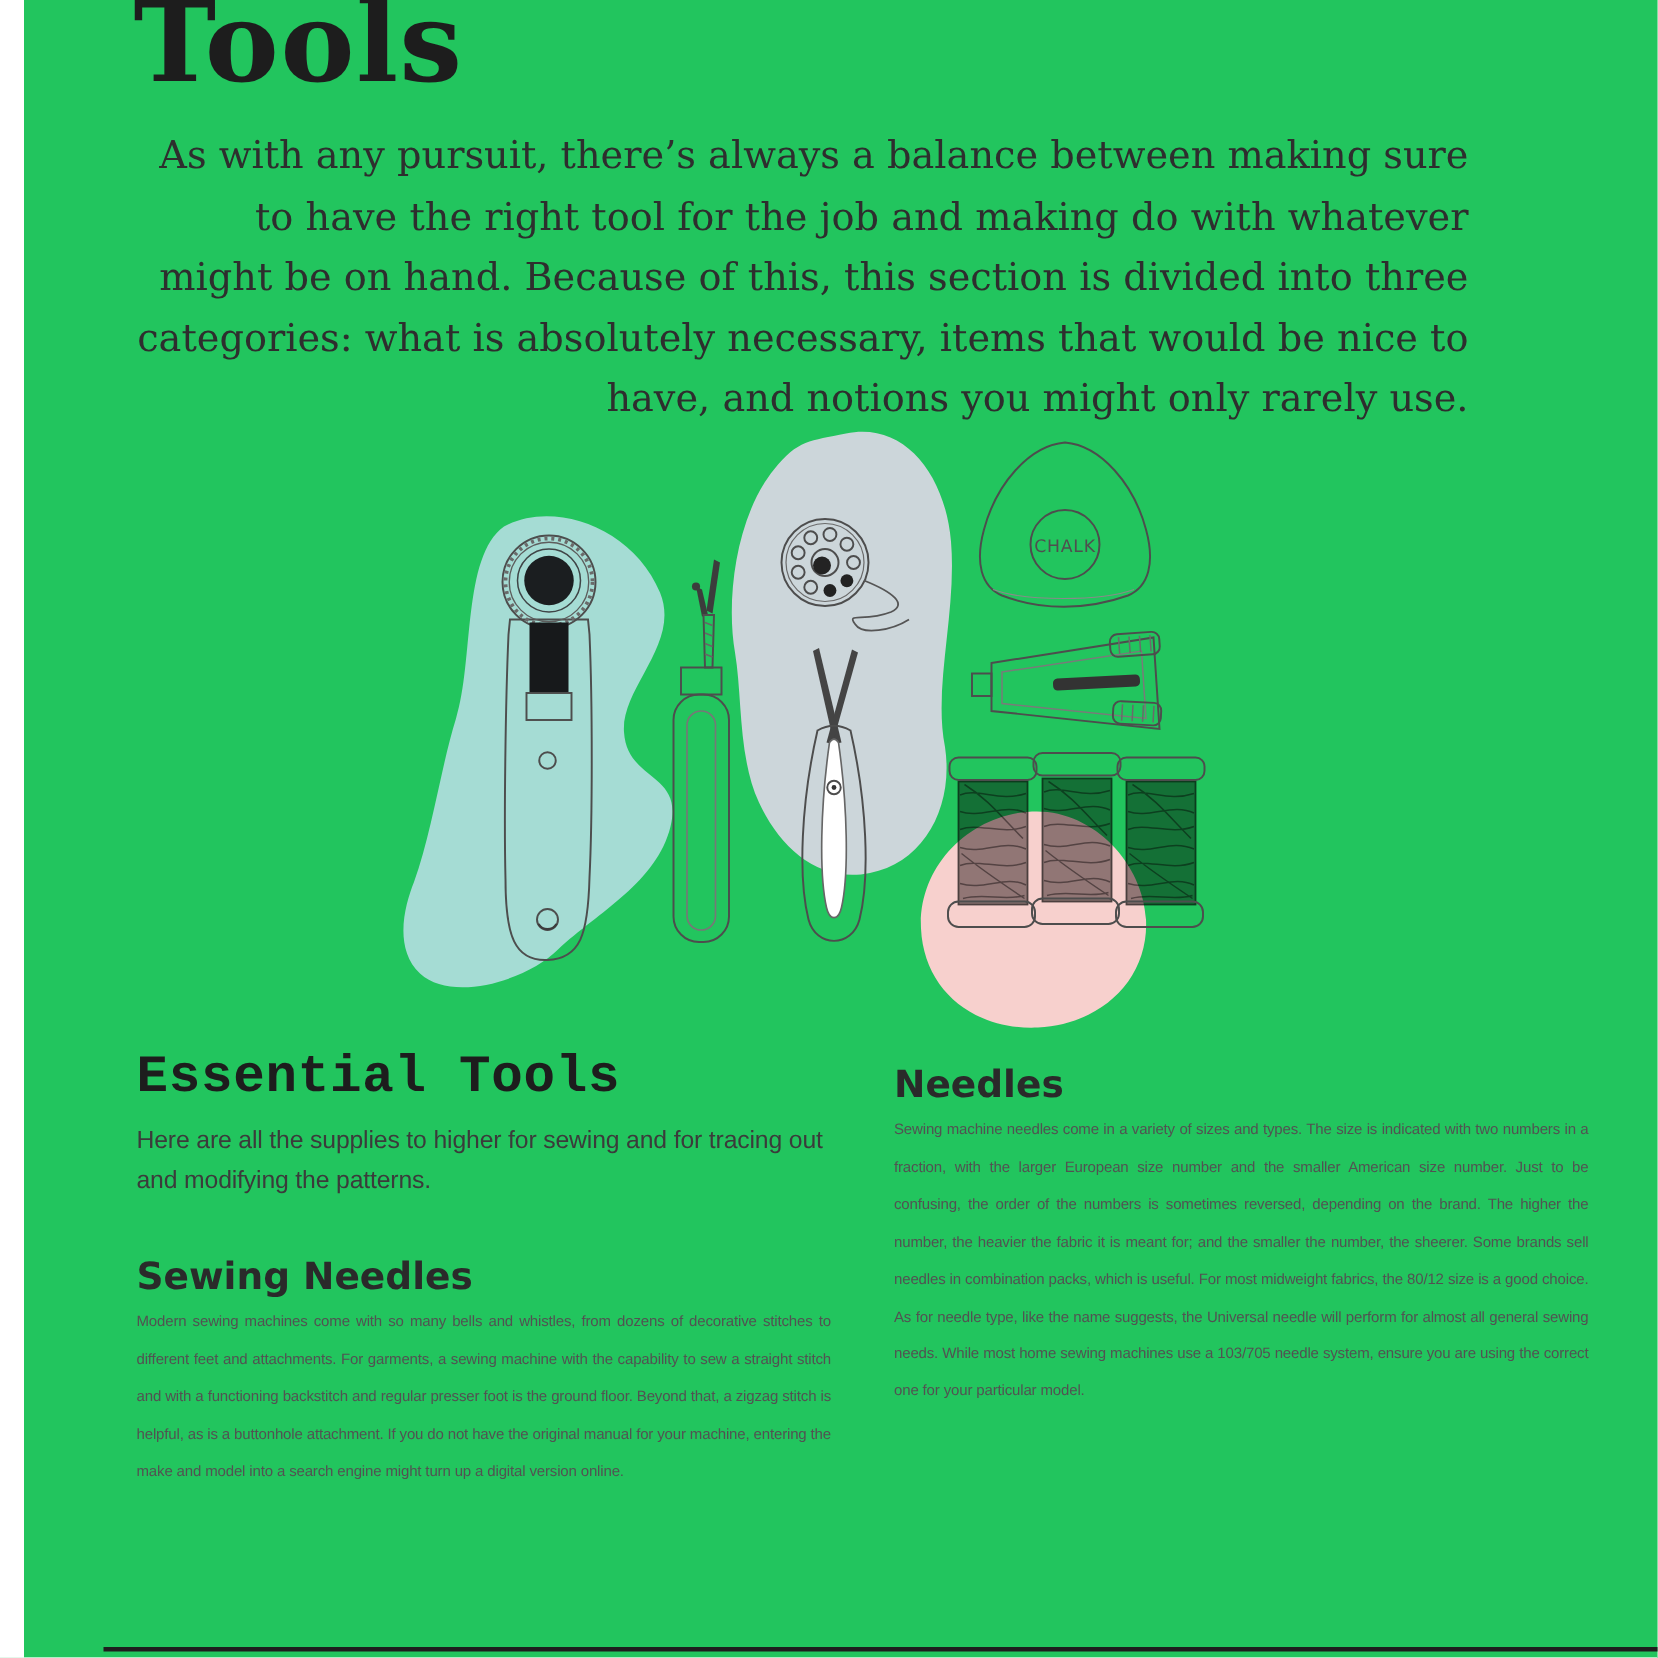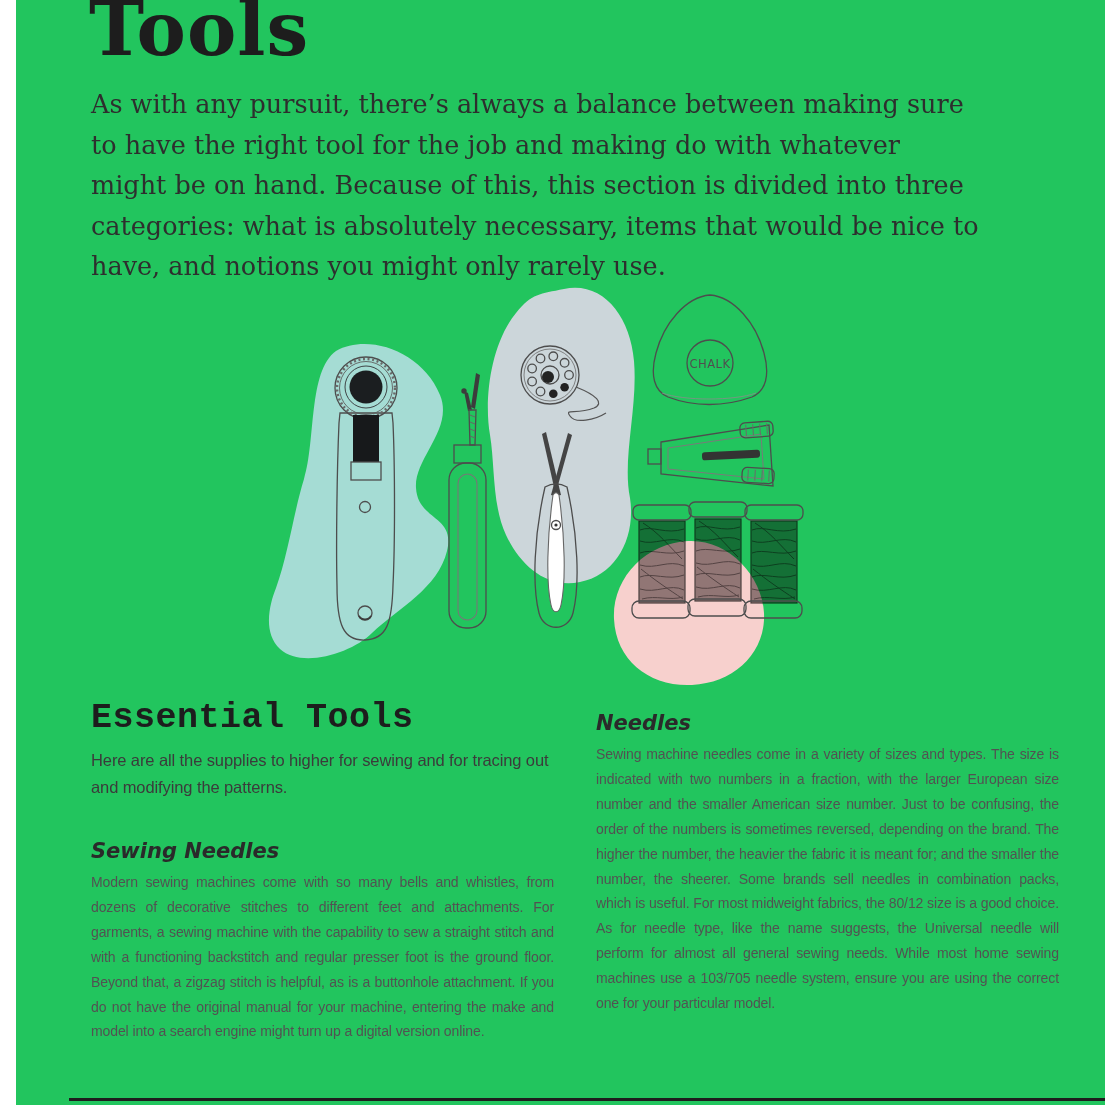--- a/index.html
+++ b/index.html
@@ -3,33 +3,33 @@
 <meta charset="utf-8">
 <style>
   html,body{margin:0;padding:0;background:#ffffff;}
   .page{position:relative;width:1105px;height:1105px;background:#22c55e;overflow:hidden;
         font-family:"Liberation Sans",sans-serif;margin-left:16px;}
   .title{position:absolute;left:73px;top:-14px;margin:0;
          font-family:"DejaVu Serif",serif;font-weight:bold;font-size:74px;
          letter-spacing:1px;color:#1d1d1d;}
   .intro{position:absolute;left:75px;top:84px;width:888px;margin:0;
          font-family:"DejaVu Serif",serif;font-size:25.5px;line-height:40.5px;
-         color:#2e2e2e;}
+         color:#2e2e2e;text-align:right;}
   .illustration{position:absolute;left:248px;top:283px;}
   .col{position:absolute;width:463px;}
   .col-left{left:75px;top:697px;}
   .col-right{left:580px;top:710px;}
   .h-serif{margin:0;font-family:Liberation Mono, monospace;font-weight:bold;
            font-size:35px;line-height:42px;color:#1d1d1d;letter-spacing:.5px;}
   .subtitle{margin:8px 0 0 0;font-size:16.5px;line-height:26.5px;color:#3b3b3b;
             letter-spacing:-0.1px;}
   .h-sans{margin:0;font-family:"DejaVu Sans",sans-serif;font-weight:bold;
-          font-size:21px;line-height:26px;color:#2a2a2a;font-style:italic;}
+          font-size:25px;line-height:26px;color:#2a2a2a;}
   .col-left .h-sans{margin-top:38px;}
-  .body-text{margin:6px 0 0 0;font-size:14px;line-height:24.9px;color:#525252;
+  .body-text{margin:6px 0 0 0;font-size:10px;line-height:24.9px;color:#525252;
              text-align:justify;letter-spacing:-0.1px;}
   .bottom-rule{position:absolute;left:53px;top:1098px;width:1052px;height:2.5px;
                background:#1e1e1e;}
   svg .ln{stroke:#4d4d4d;stroke-width:1.3;fill:none;stroke-linecap:round;}
   svg text{font-family:"DejaVu Sans",sans-serif;}
 </style>
 </head>
 <body>
 
 <div class="page">

